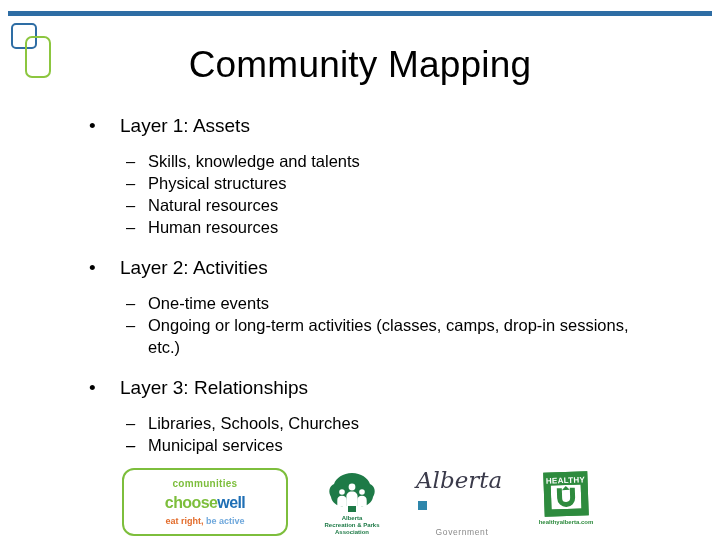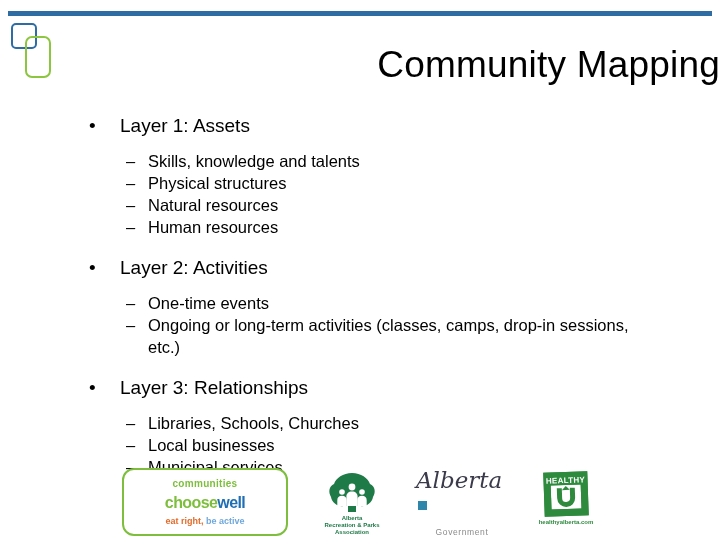--- a/index.html
+++ b/index.html
@@ -56,21 +56,21 @@
     background: transparent;
     box-sizing: border-box;
   }
 
   
   .slide-title {
     position: absolute;
     left: 0;
     top: 44px;
     width: 720px;
-    text-align: right;
+    text-align: center;
     font-size: 37px;
     font-weight: 400;
     letter-spacing: 0.2px;
     color: #000000;
   }
 
   
   .content {
     position: absolute;
     left: 0;
@@ -331,21 +331,20 @@
       <span class="bullet-dot">•</span>
       <span>Layer 3: Relationships</span>
     </div>
     <div class="gap-sm"></div>
     <div class="lvl2">
       <span class="bullet-dash">–</span>
       <span>Libraries, Schools, Churches</span>
     </div>
     <div class="lvl2">
       <span class="bullet-dash">–</span>
-      <span>Local businesses</span>
     </div>
     <div class="lvl2">
       <span class="bullet-dash">–</span>
       <span>Municipal services</span>
     </div>
   </div>
 
 </div>
 
 <div class="footer-logos">

